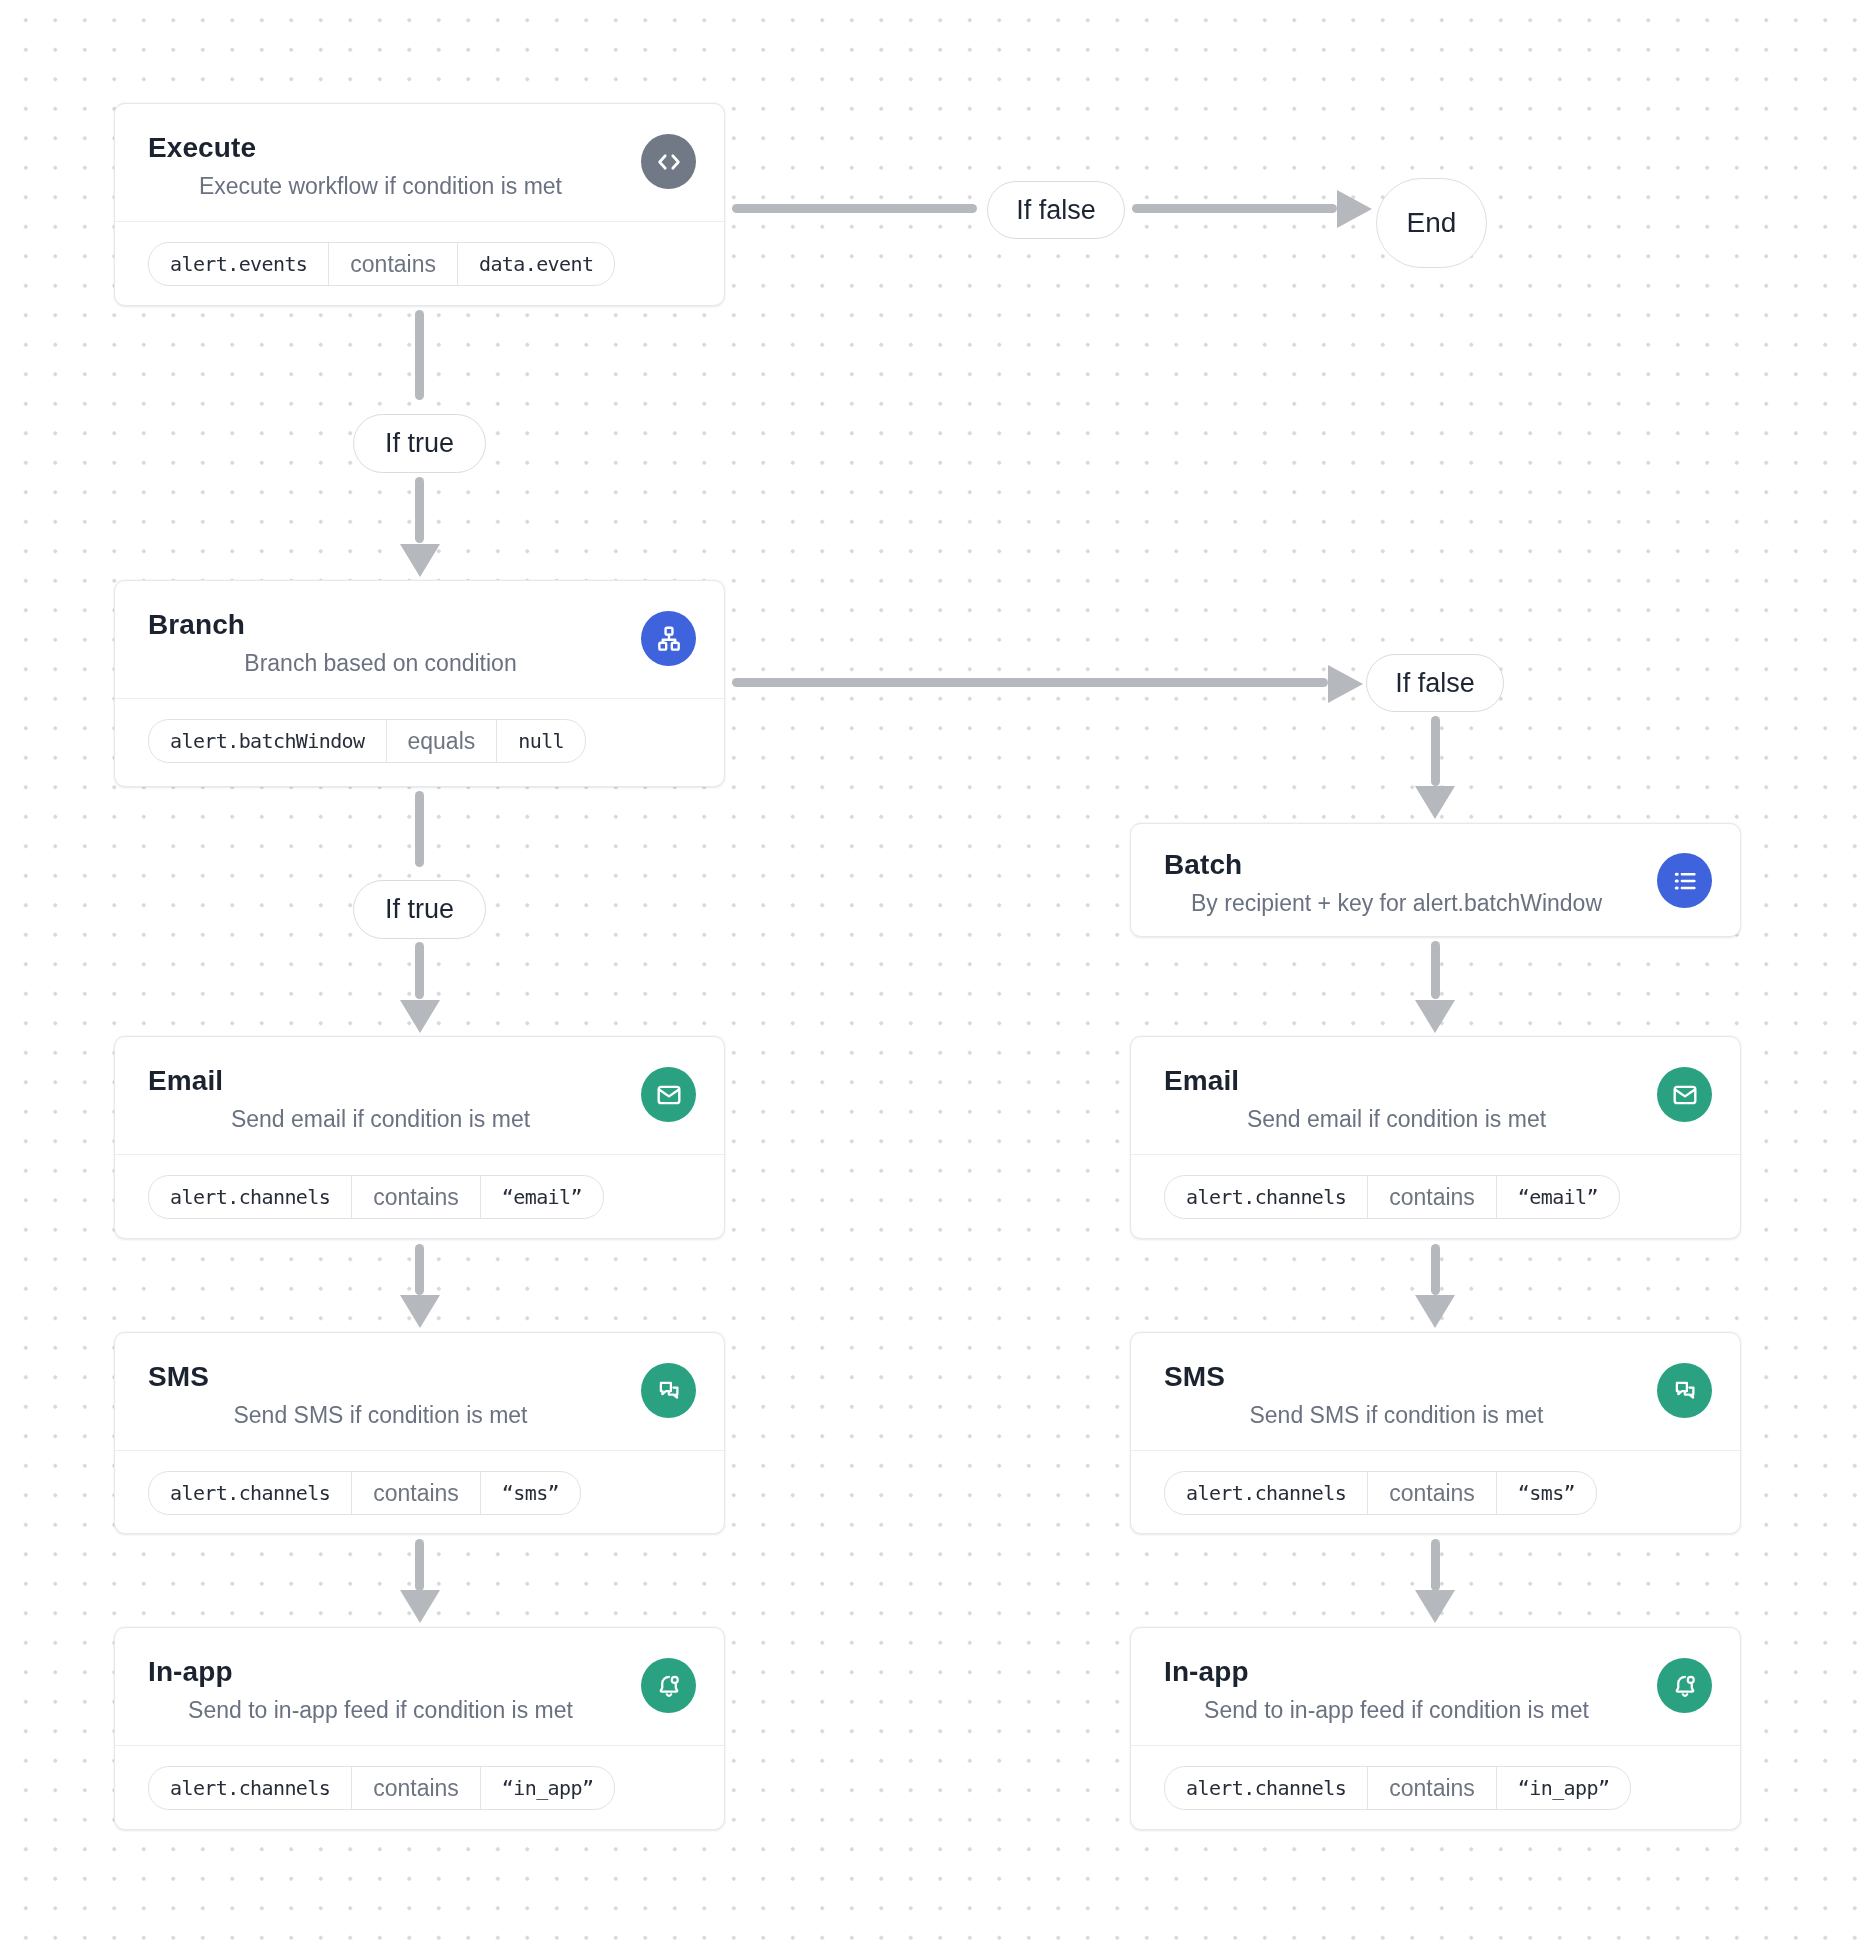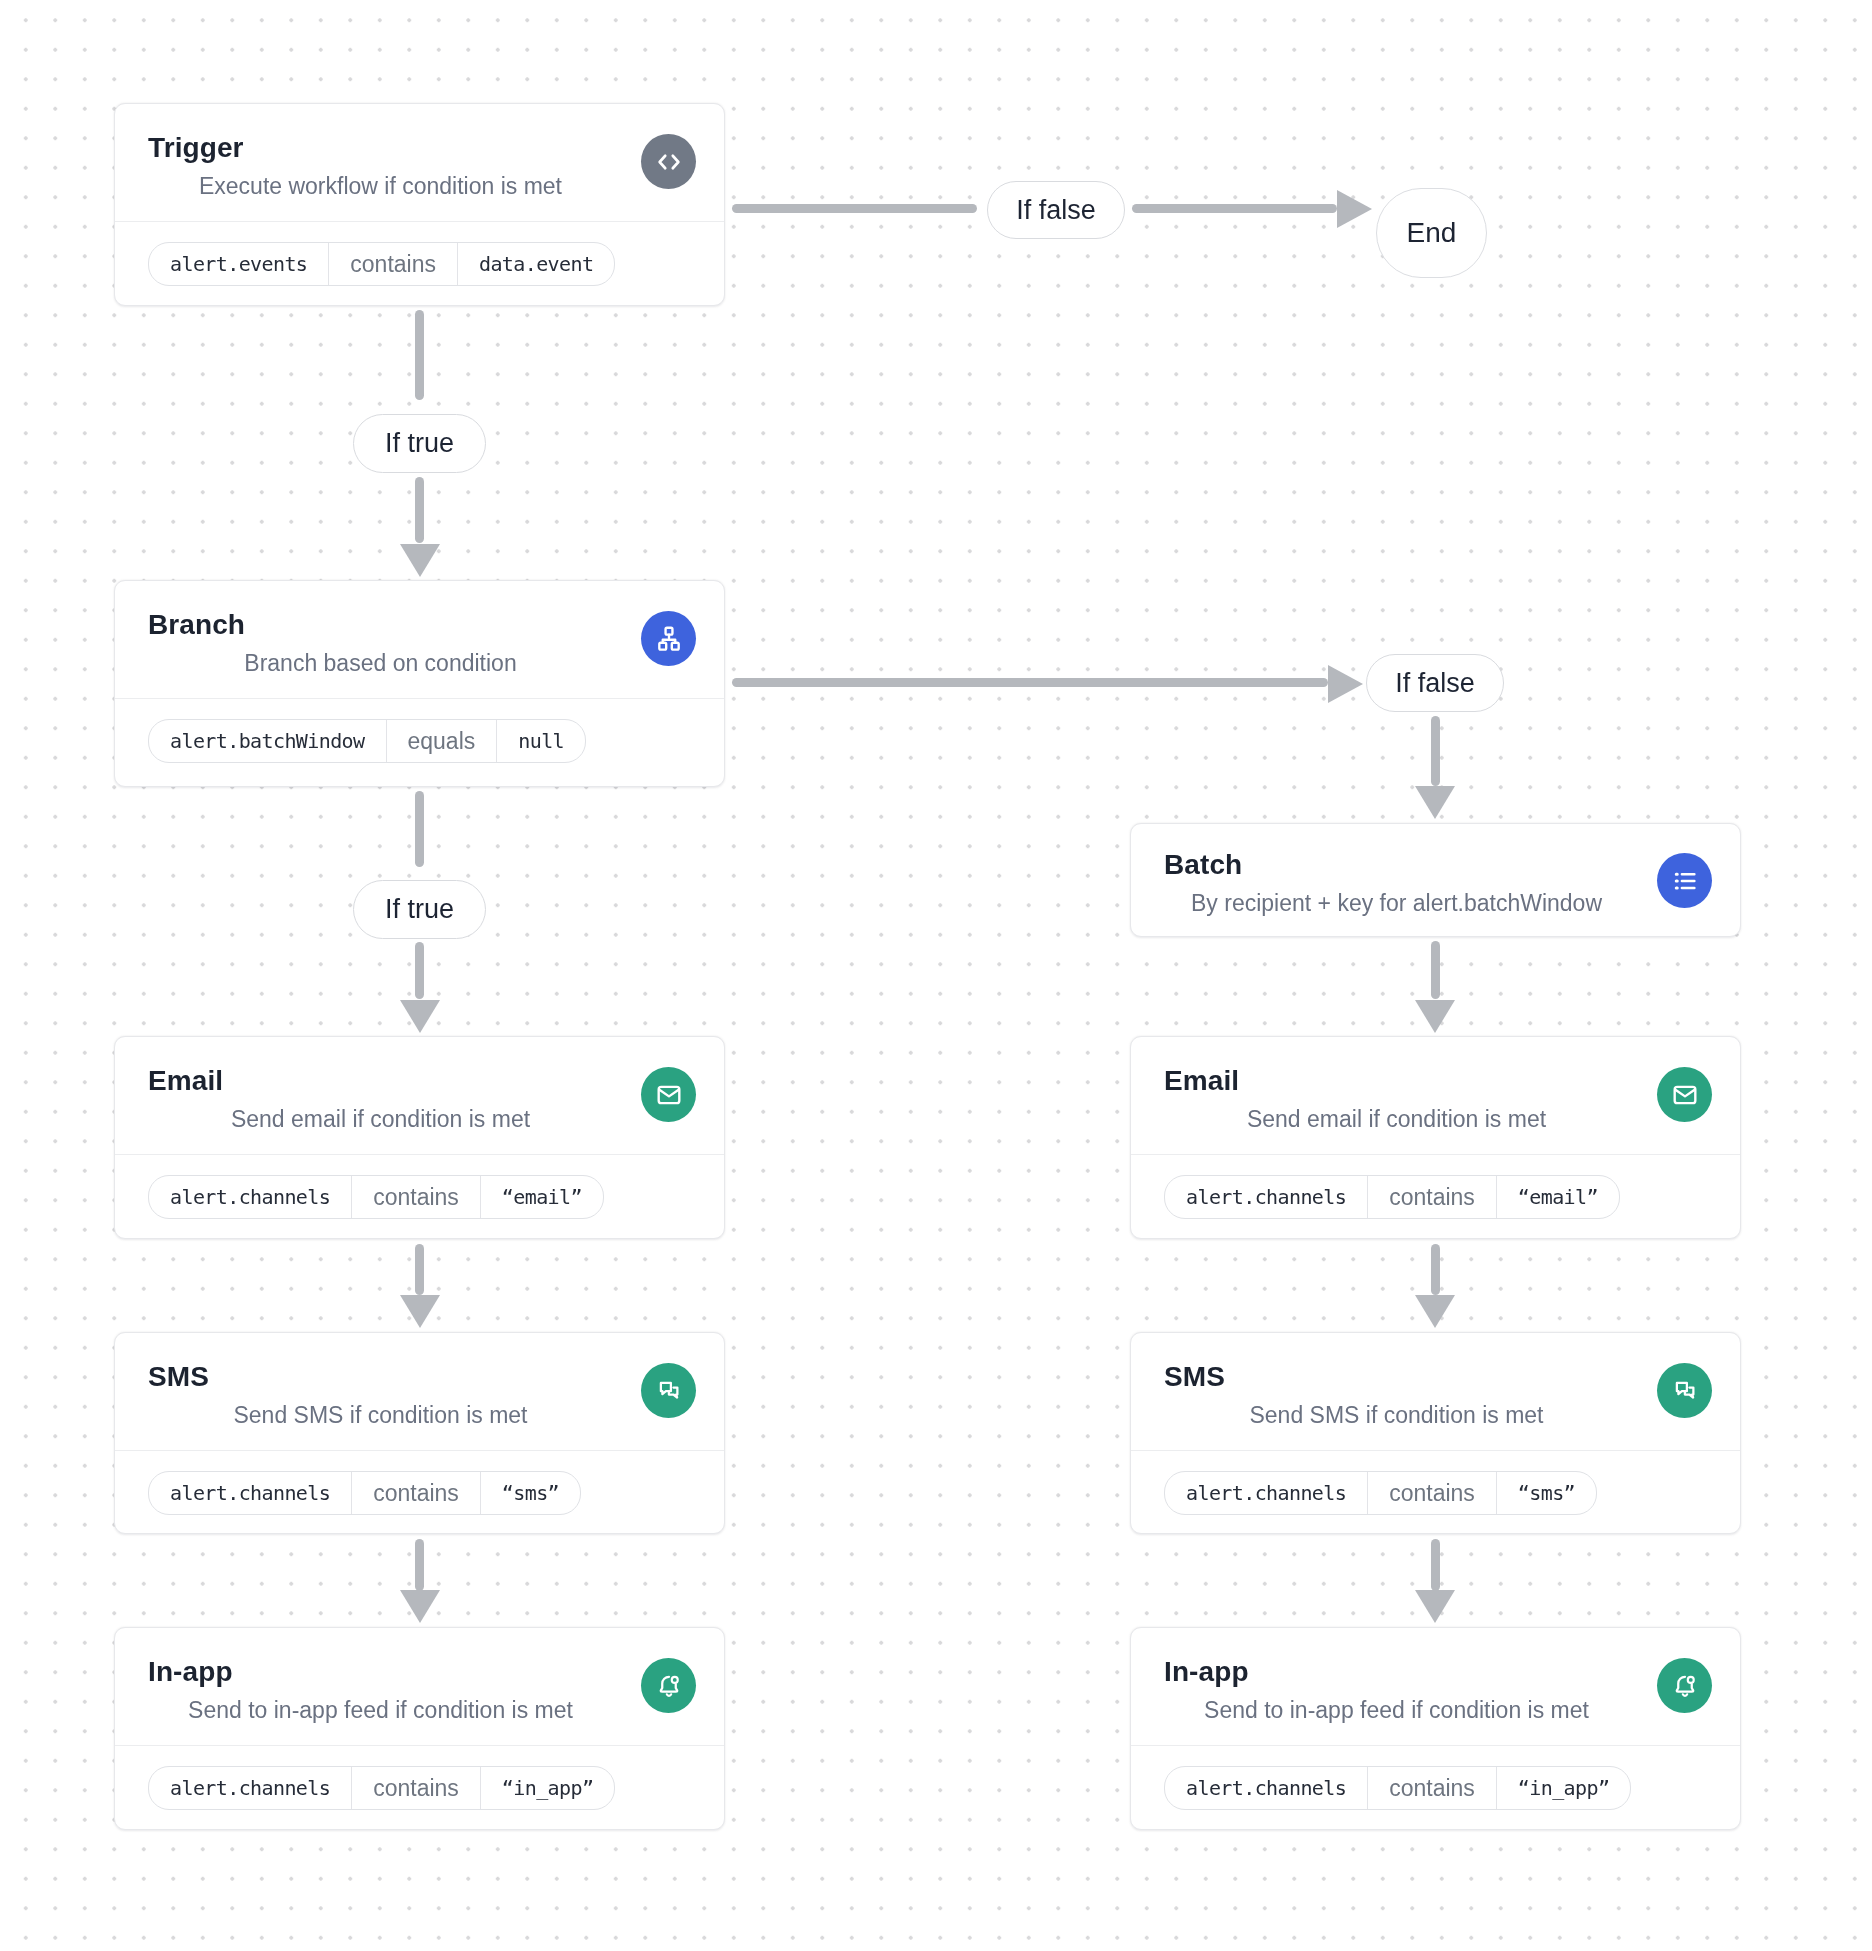--- a/index.html
+++ b/index.html
@@ -141,27 +141,27 @@
 </div>
 <div class="pill" style="left:353px;top:414px;width:133px;height:59px;">
   <span>If true</span>
 </div>
 <div class="pill" style="left:1366px;top:654px;width:138px;height:58px;">
   <span>If false</span>
 </div>
 <div class="pill" style="left:353px;top:880px;width:133px;height:59px;">
   <span>If true</span>
 </div>
-<div class="pill end" style="left:1376px;top:188px;width:111px;height:90px;">
+<div class="pill end" style="left:1376px;top:178px;width:111px;height:90px;">
   <span>End</span>
 </div>
 
 <section class="node tall" style="left:114px;top:103px;">
   <header class="node-head">
-    <h2 class="node-title">Trigger</h2>
+    <h2 class="node-title">Execute</h2>
     <p class="node-sub">Execute workflow if condition is met</p>
     <span class="icon-circle gray">
       <svg viewBox="0 0 24 24" fill="none" stroke="#ffffff" stroke-width="2.1" stroke-linecap="round" stroke-linejoin="round">
         <polyline points="9,7 4.5,12 9,17"></polyline>
           <polyline points="15,7 19.5,12 15,17"></polyline>
       </svg>
     </span>
   </header>
   <div class="node-cond">
     <div class="cond-chip">

